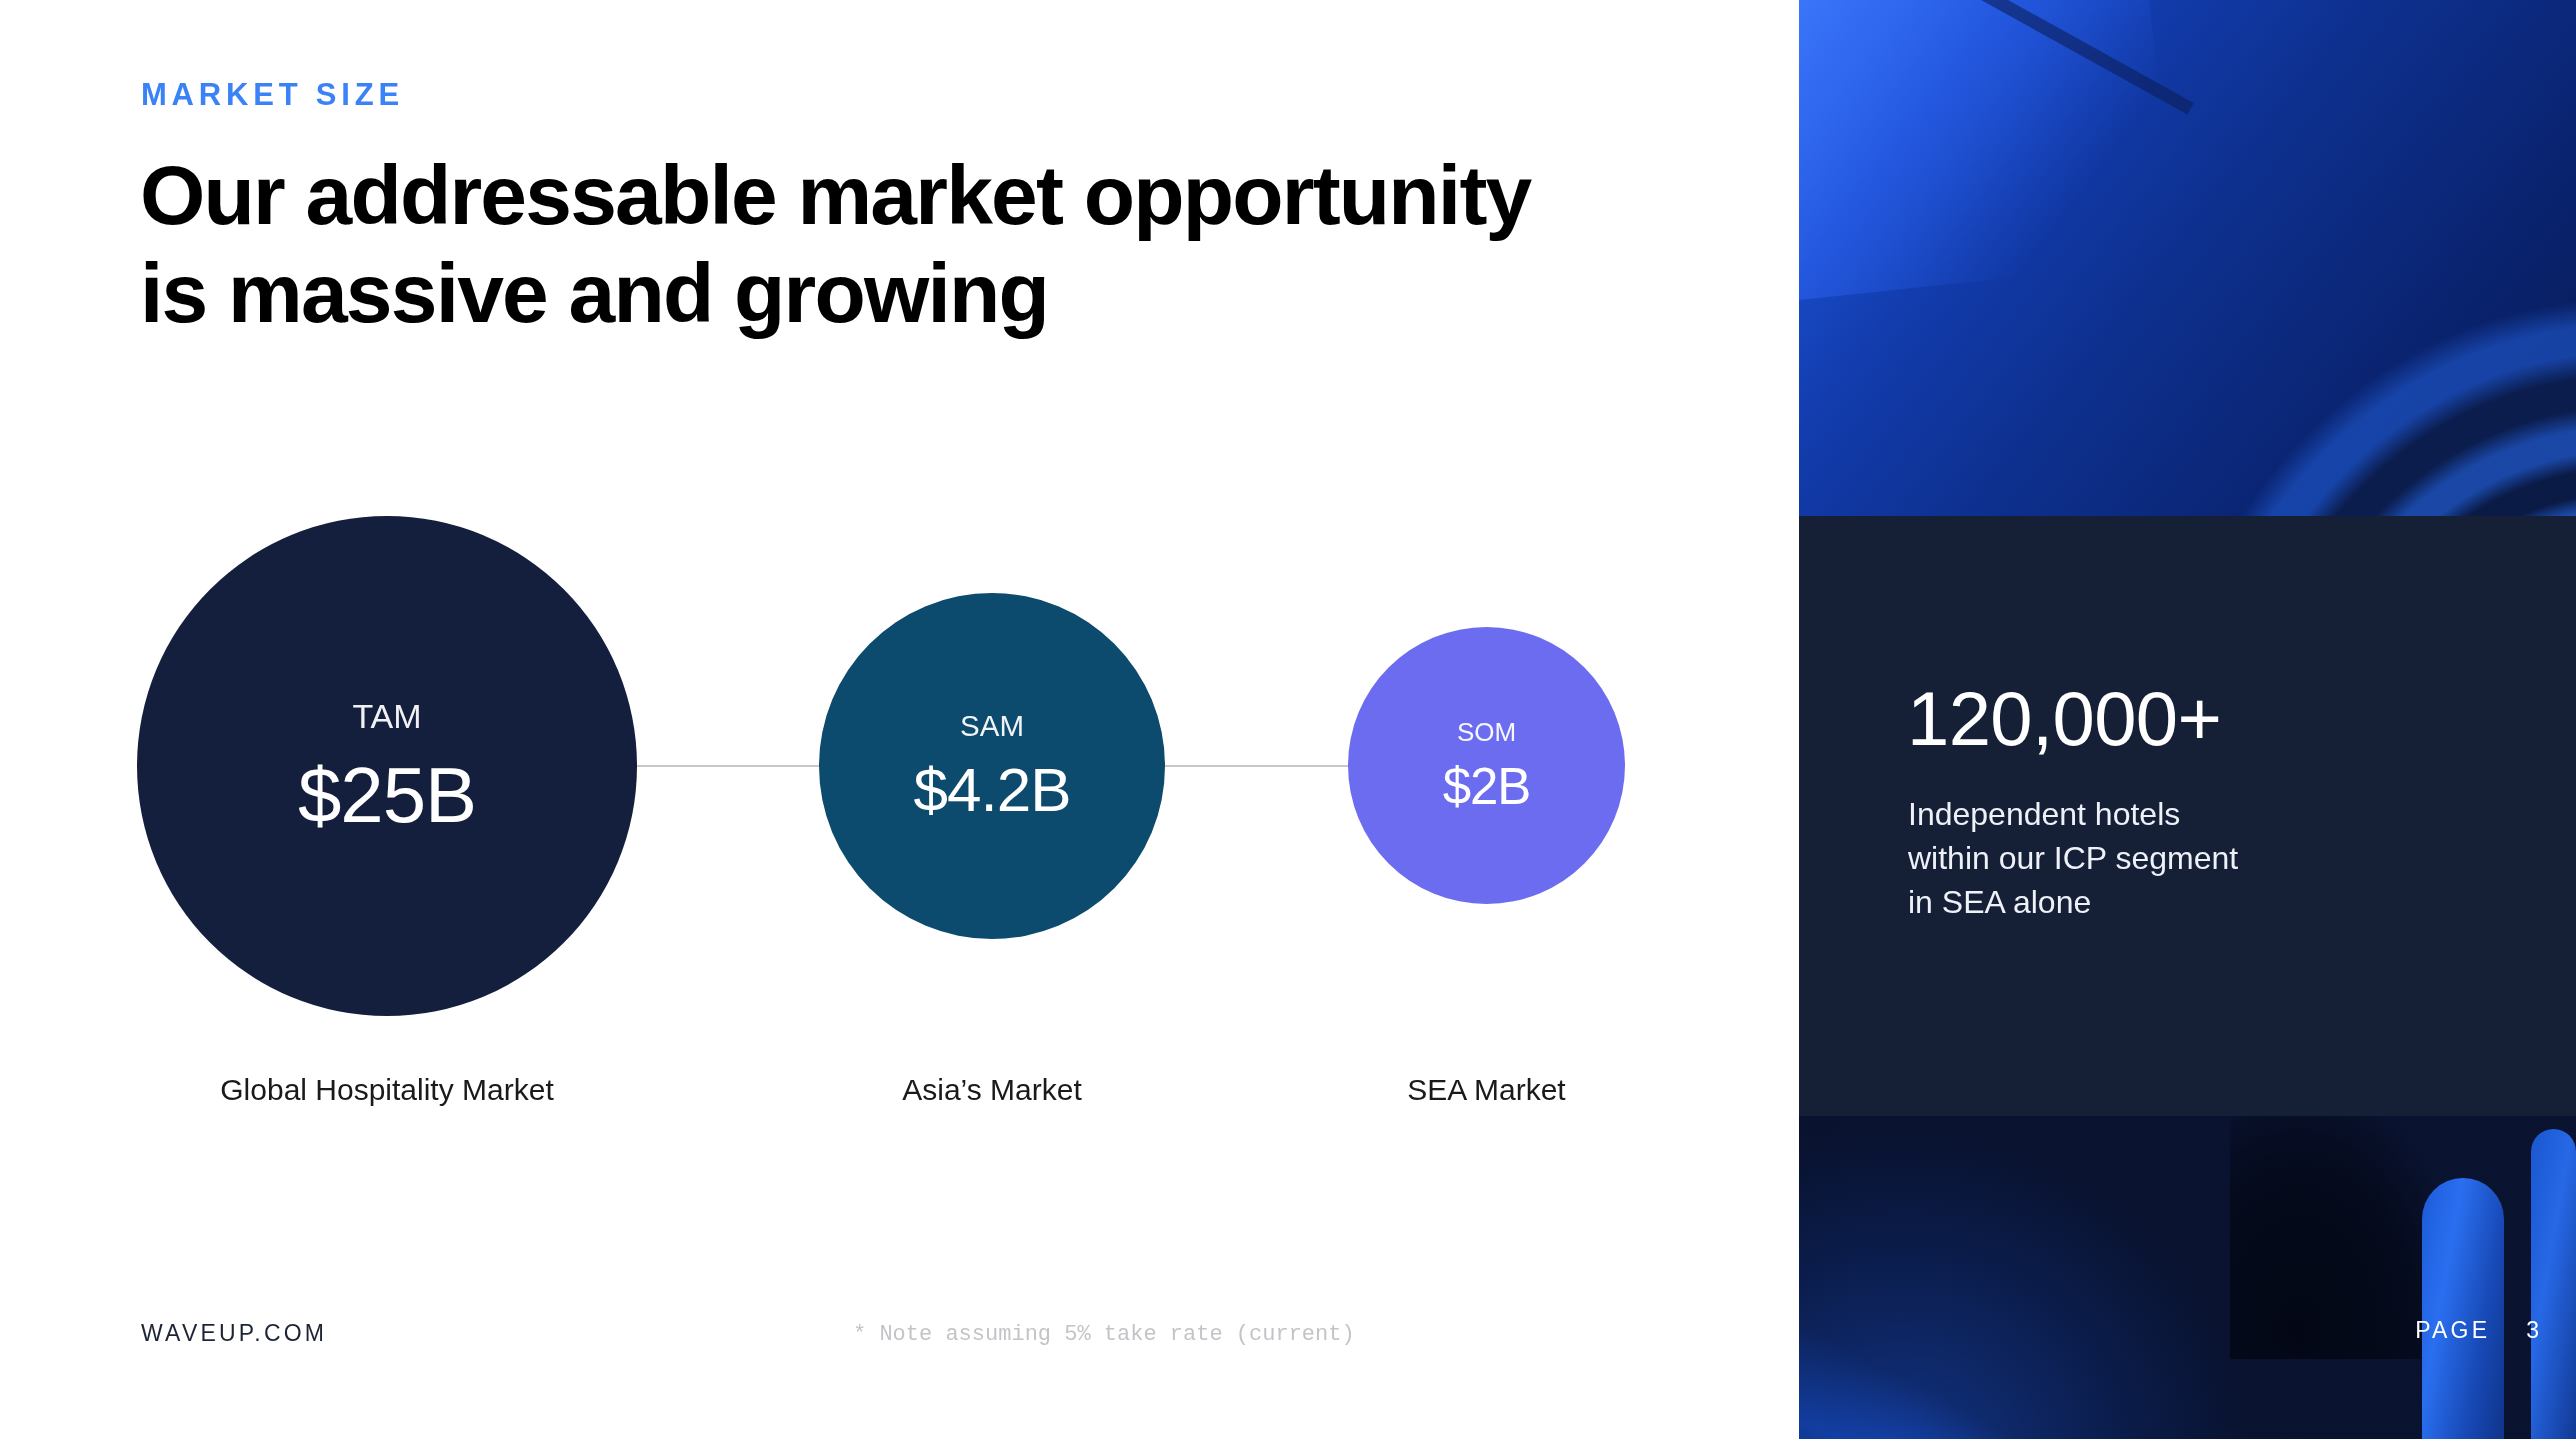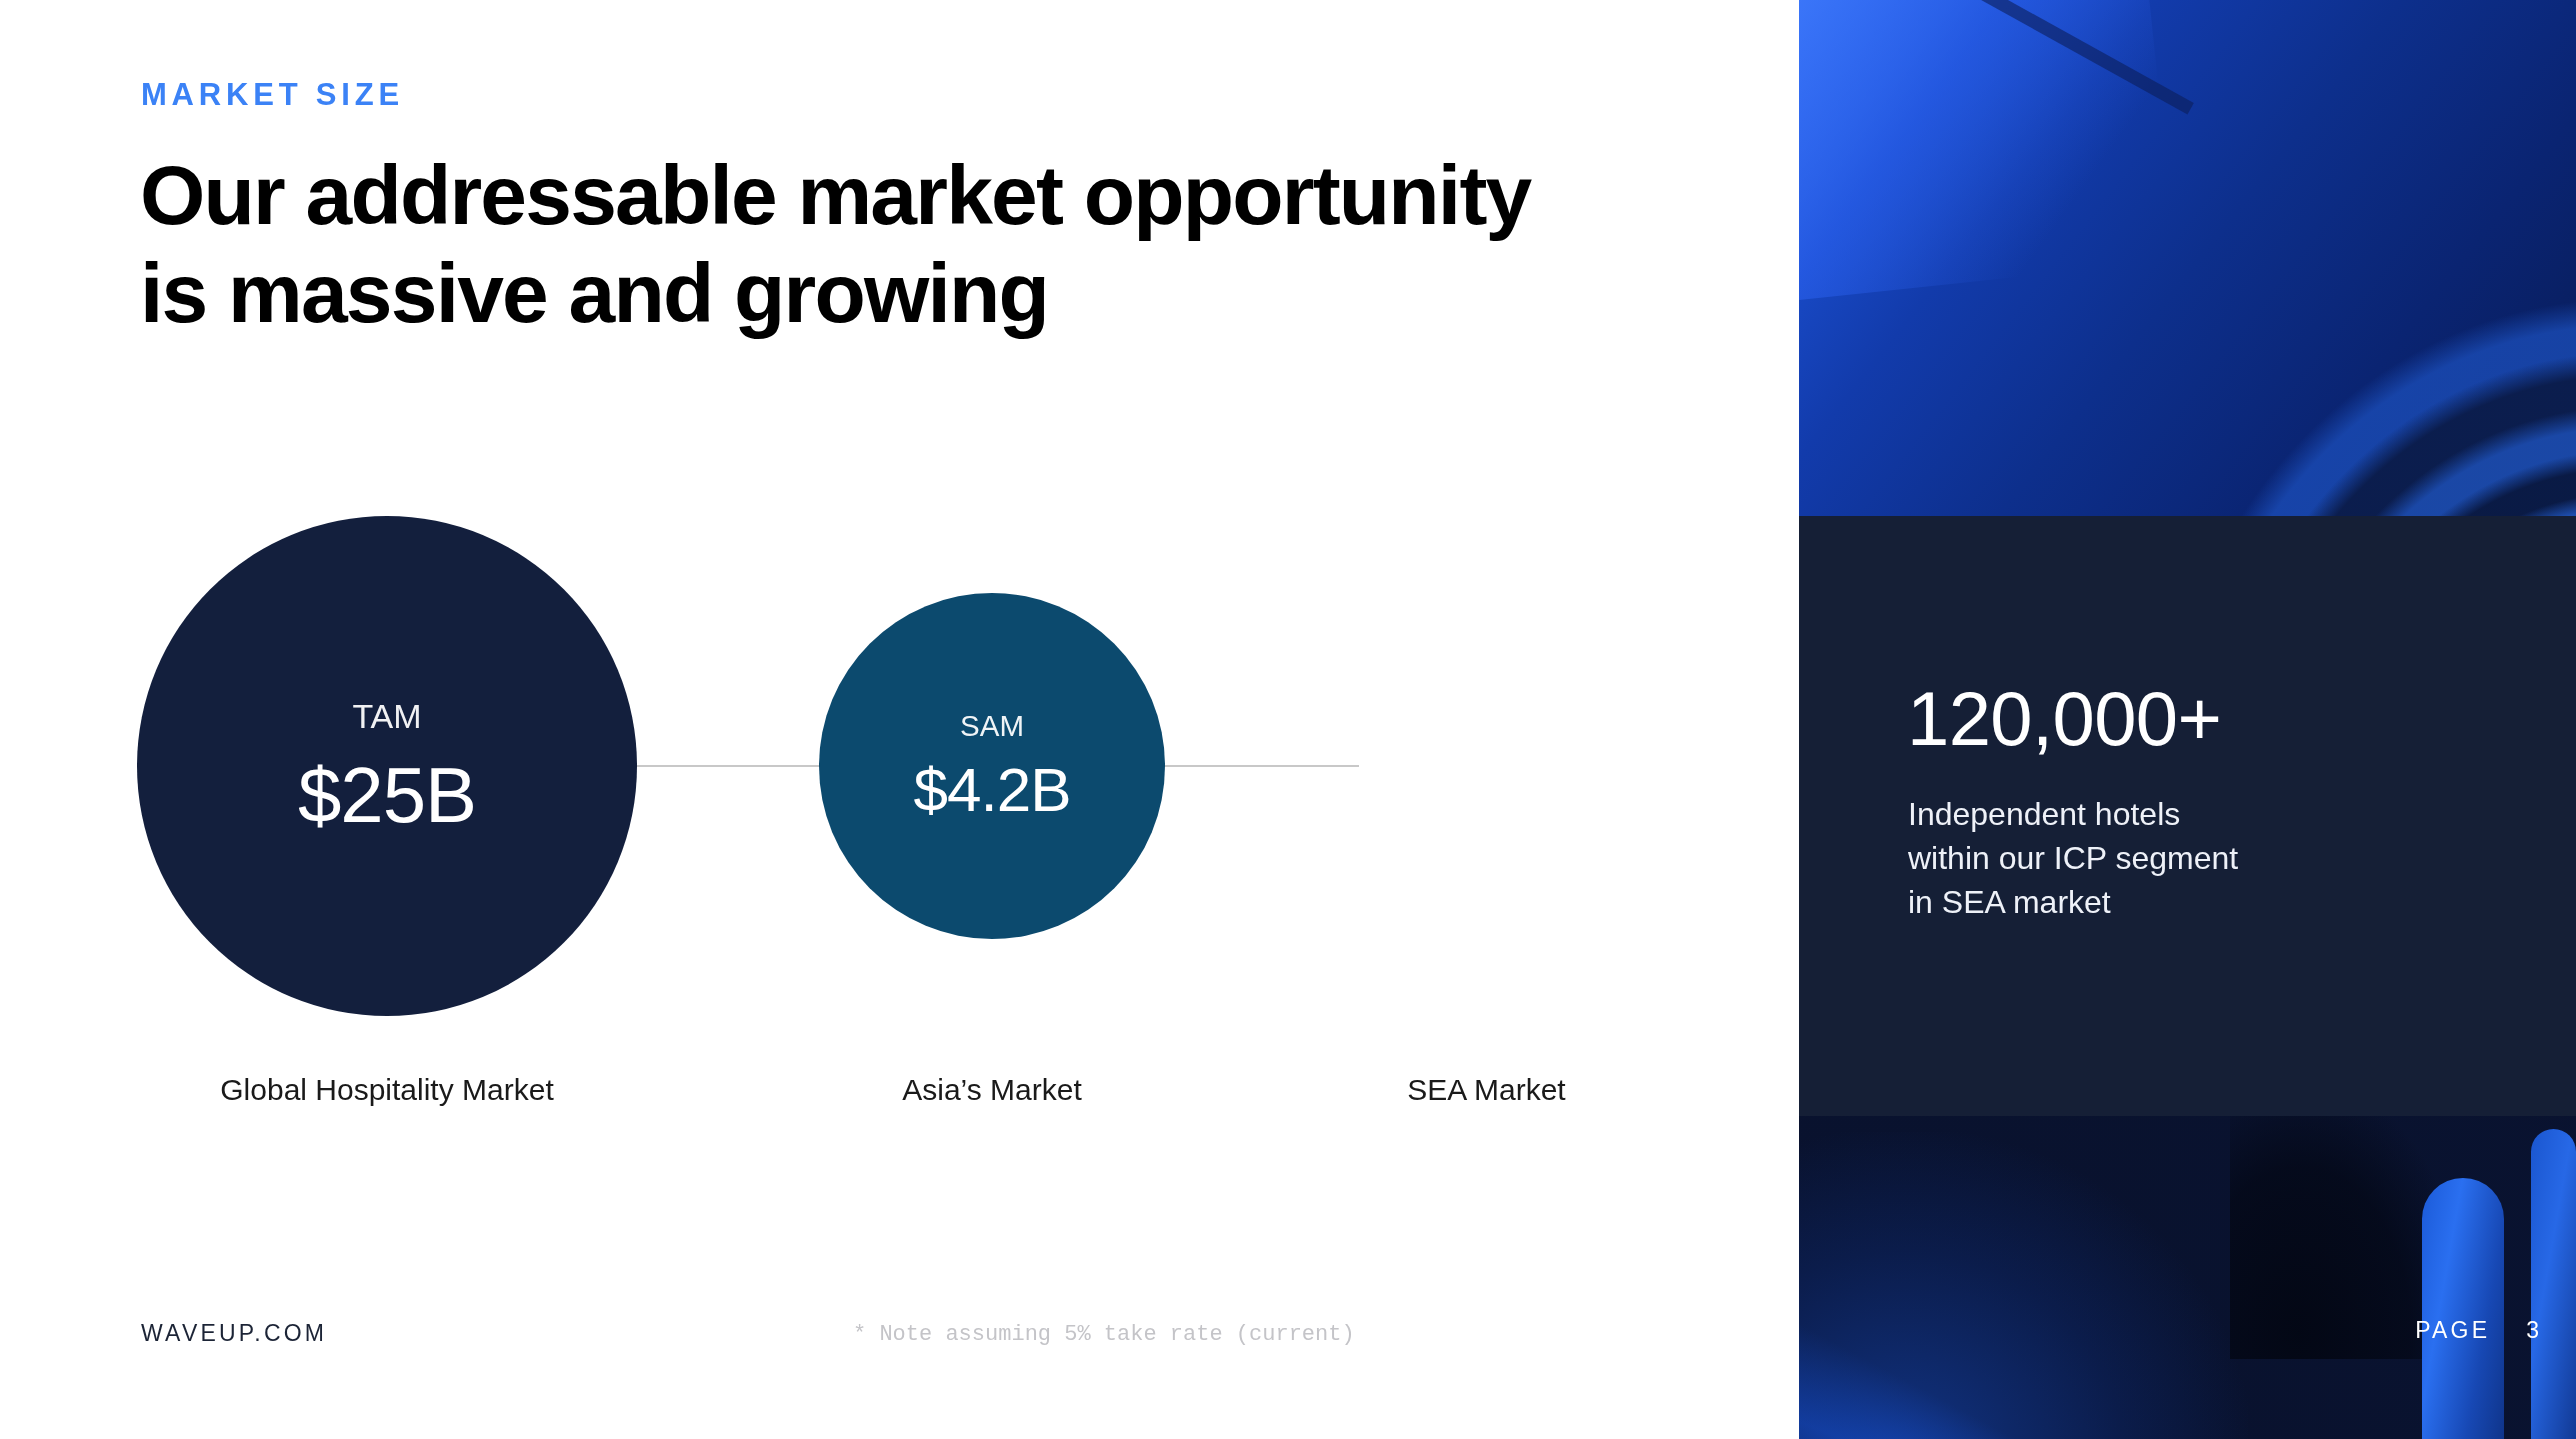--- a/index.html
+++ b/index.html
@@ -358,20 +358,24 @@
       <div class="bubble bubble-tam">
         <div class="b-label">TAM</div>
         <div class="b-value">$25B</div>
       </div>
 
       <div class="bubble bubble-sam">
         <div class="b-label">SAM</div>
         <div class="b-value">$4.2B</div>
       </div>
 
+      <div class="bubble bubble-som">
+        <div class="b-label">SOM</div>
+        <div class="b-value">$2B</div>
+      </div>
 
       <div class="caption cap-tam">Global Hospitality Market</div>
       <div class="caption cap-sam">Asia’s Market</div>
       <div class="caption cap-som">SEA Market</div>
 
     </div>
 
     <div class="footer-site">WAVEUP.COM</div>
     <div class="footer-note">* Note assuming 5% take rate (current)</div>
 
@@ -383,21 +387,21 @@
       <div class="arcs"></div>
       <div class="hi"></div>
       <div class="streak"></div>
     </div>
 
     <div class="stat-panel">
       <div class="stat-number">120,000+</div>
       <div class="stat-desc">
         <div>Independent hotels</div>
         <div>within our ICP segment</div>
-        <div>in SEA market</div>
+        <div>in SEA alone</div>
       </div>
     </div>
 
     <div class="img-bottom">
       <div class="fan"></div>
       <div class="glow"></div>
       <div class="dark-wedge"></div>
       <div class="blade"></div>
       <div class="blade2"></div>
     </div>

